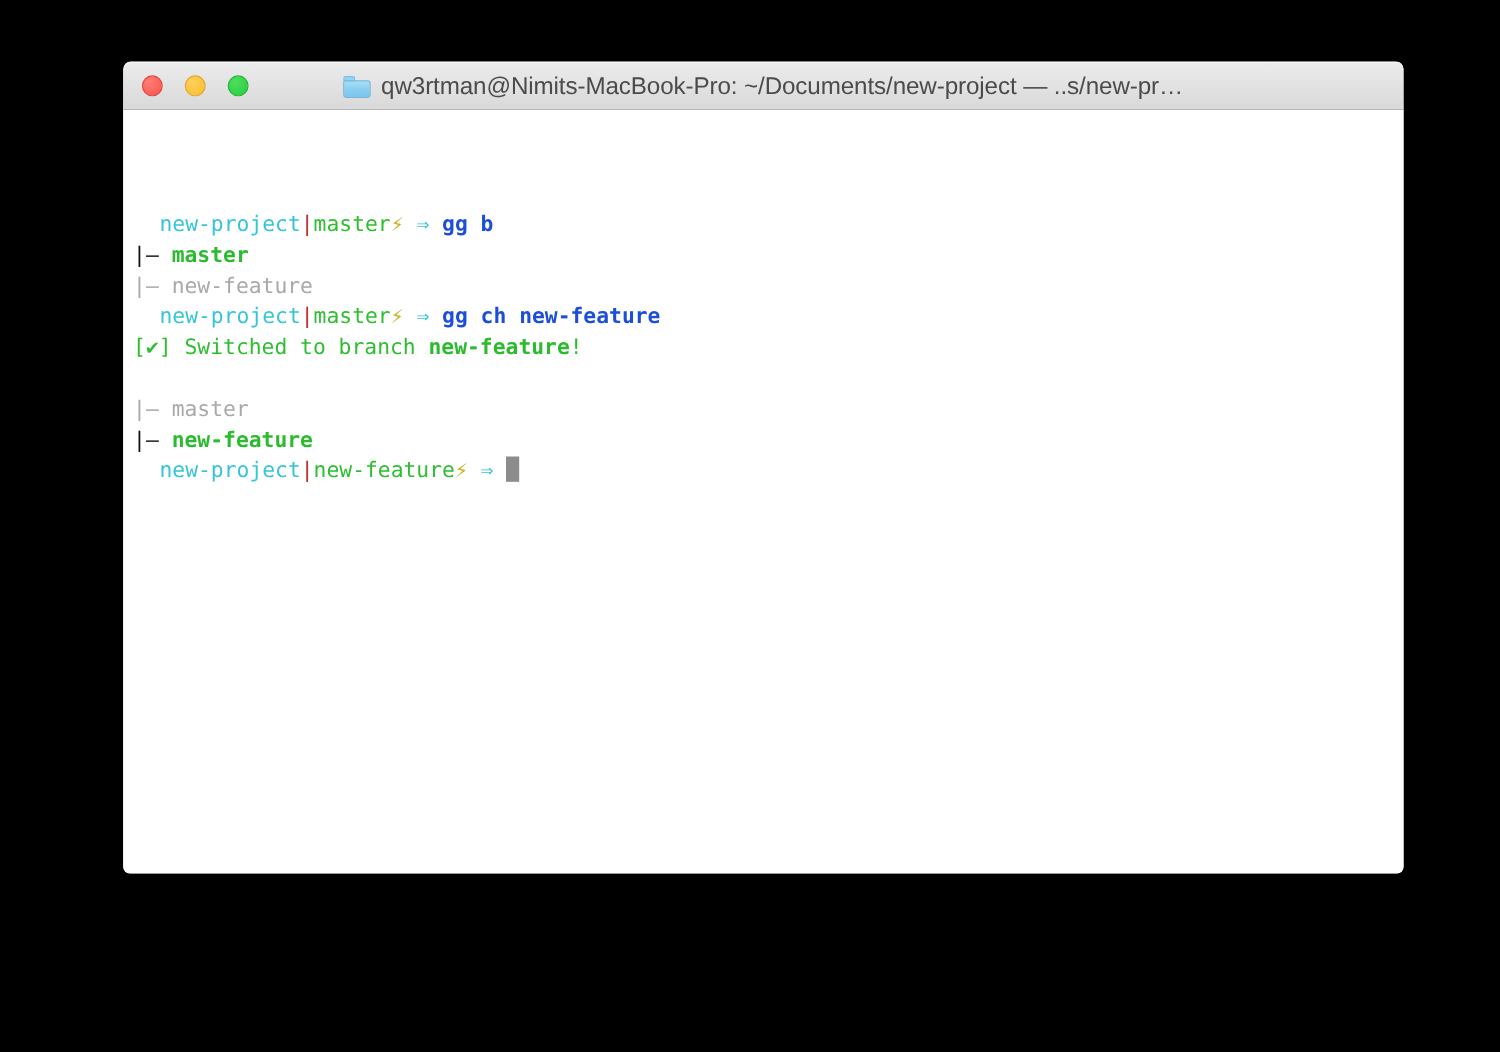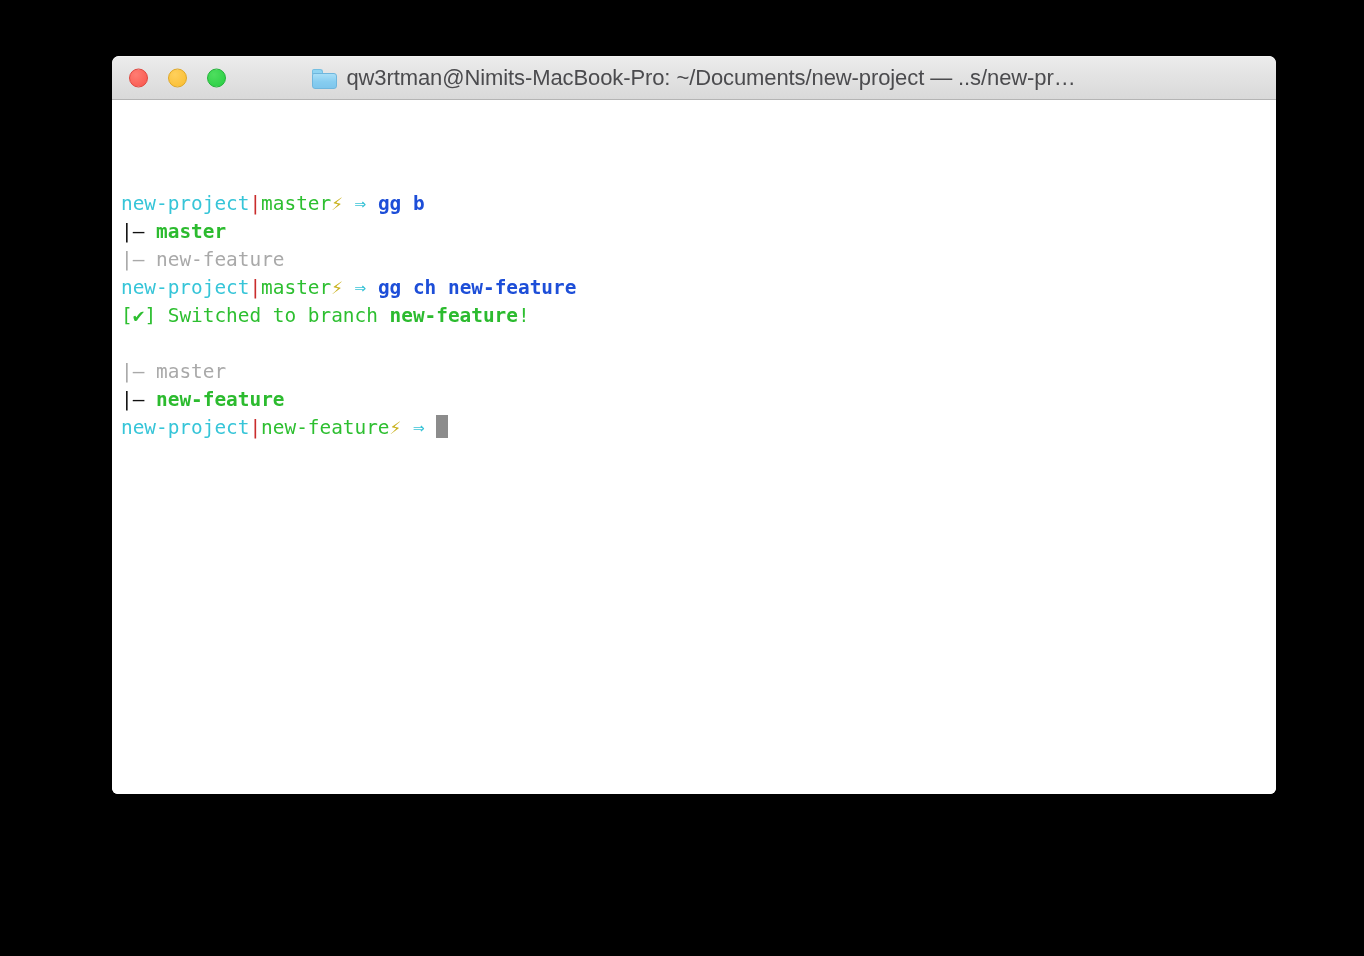--- a/index.html
+++ b/index.html
@@ -98,21 +98,21 @@
     background: #ffffff;
     padding: 6px 0 0 9px;
     font-family: "DejaVu Sans Mono", "Liberation Mono", monospace;
     font-size: 19.4px;
     line-height: 28px;
     white-space: pre;
   }
   .line { height: 28px; white-space: pre; }
   .line.blank { height: 28px; }
 
-  .c-cyan    { color: #36c5d8; }
+  .c-cyan    { color: #36c5d8; margin-left: 24px; }
   .c-red     { color: #c92c2c; }
   .c-green   { color: #2dbf30; }
   .c-greenb  { color: #2cbb2f; font-weight: bold; }
   .c-bolt    { color: #c9b21e; }
   .c-arrow   { color: #39c3d6; }
   .c-blackb  { color: #1d4ed8; font-weight: bold; }
   .c-gray    { color: #a9a9a9; }
   .c-dash    { color: #111111; }
 
   .cursor {

